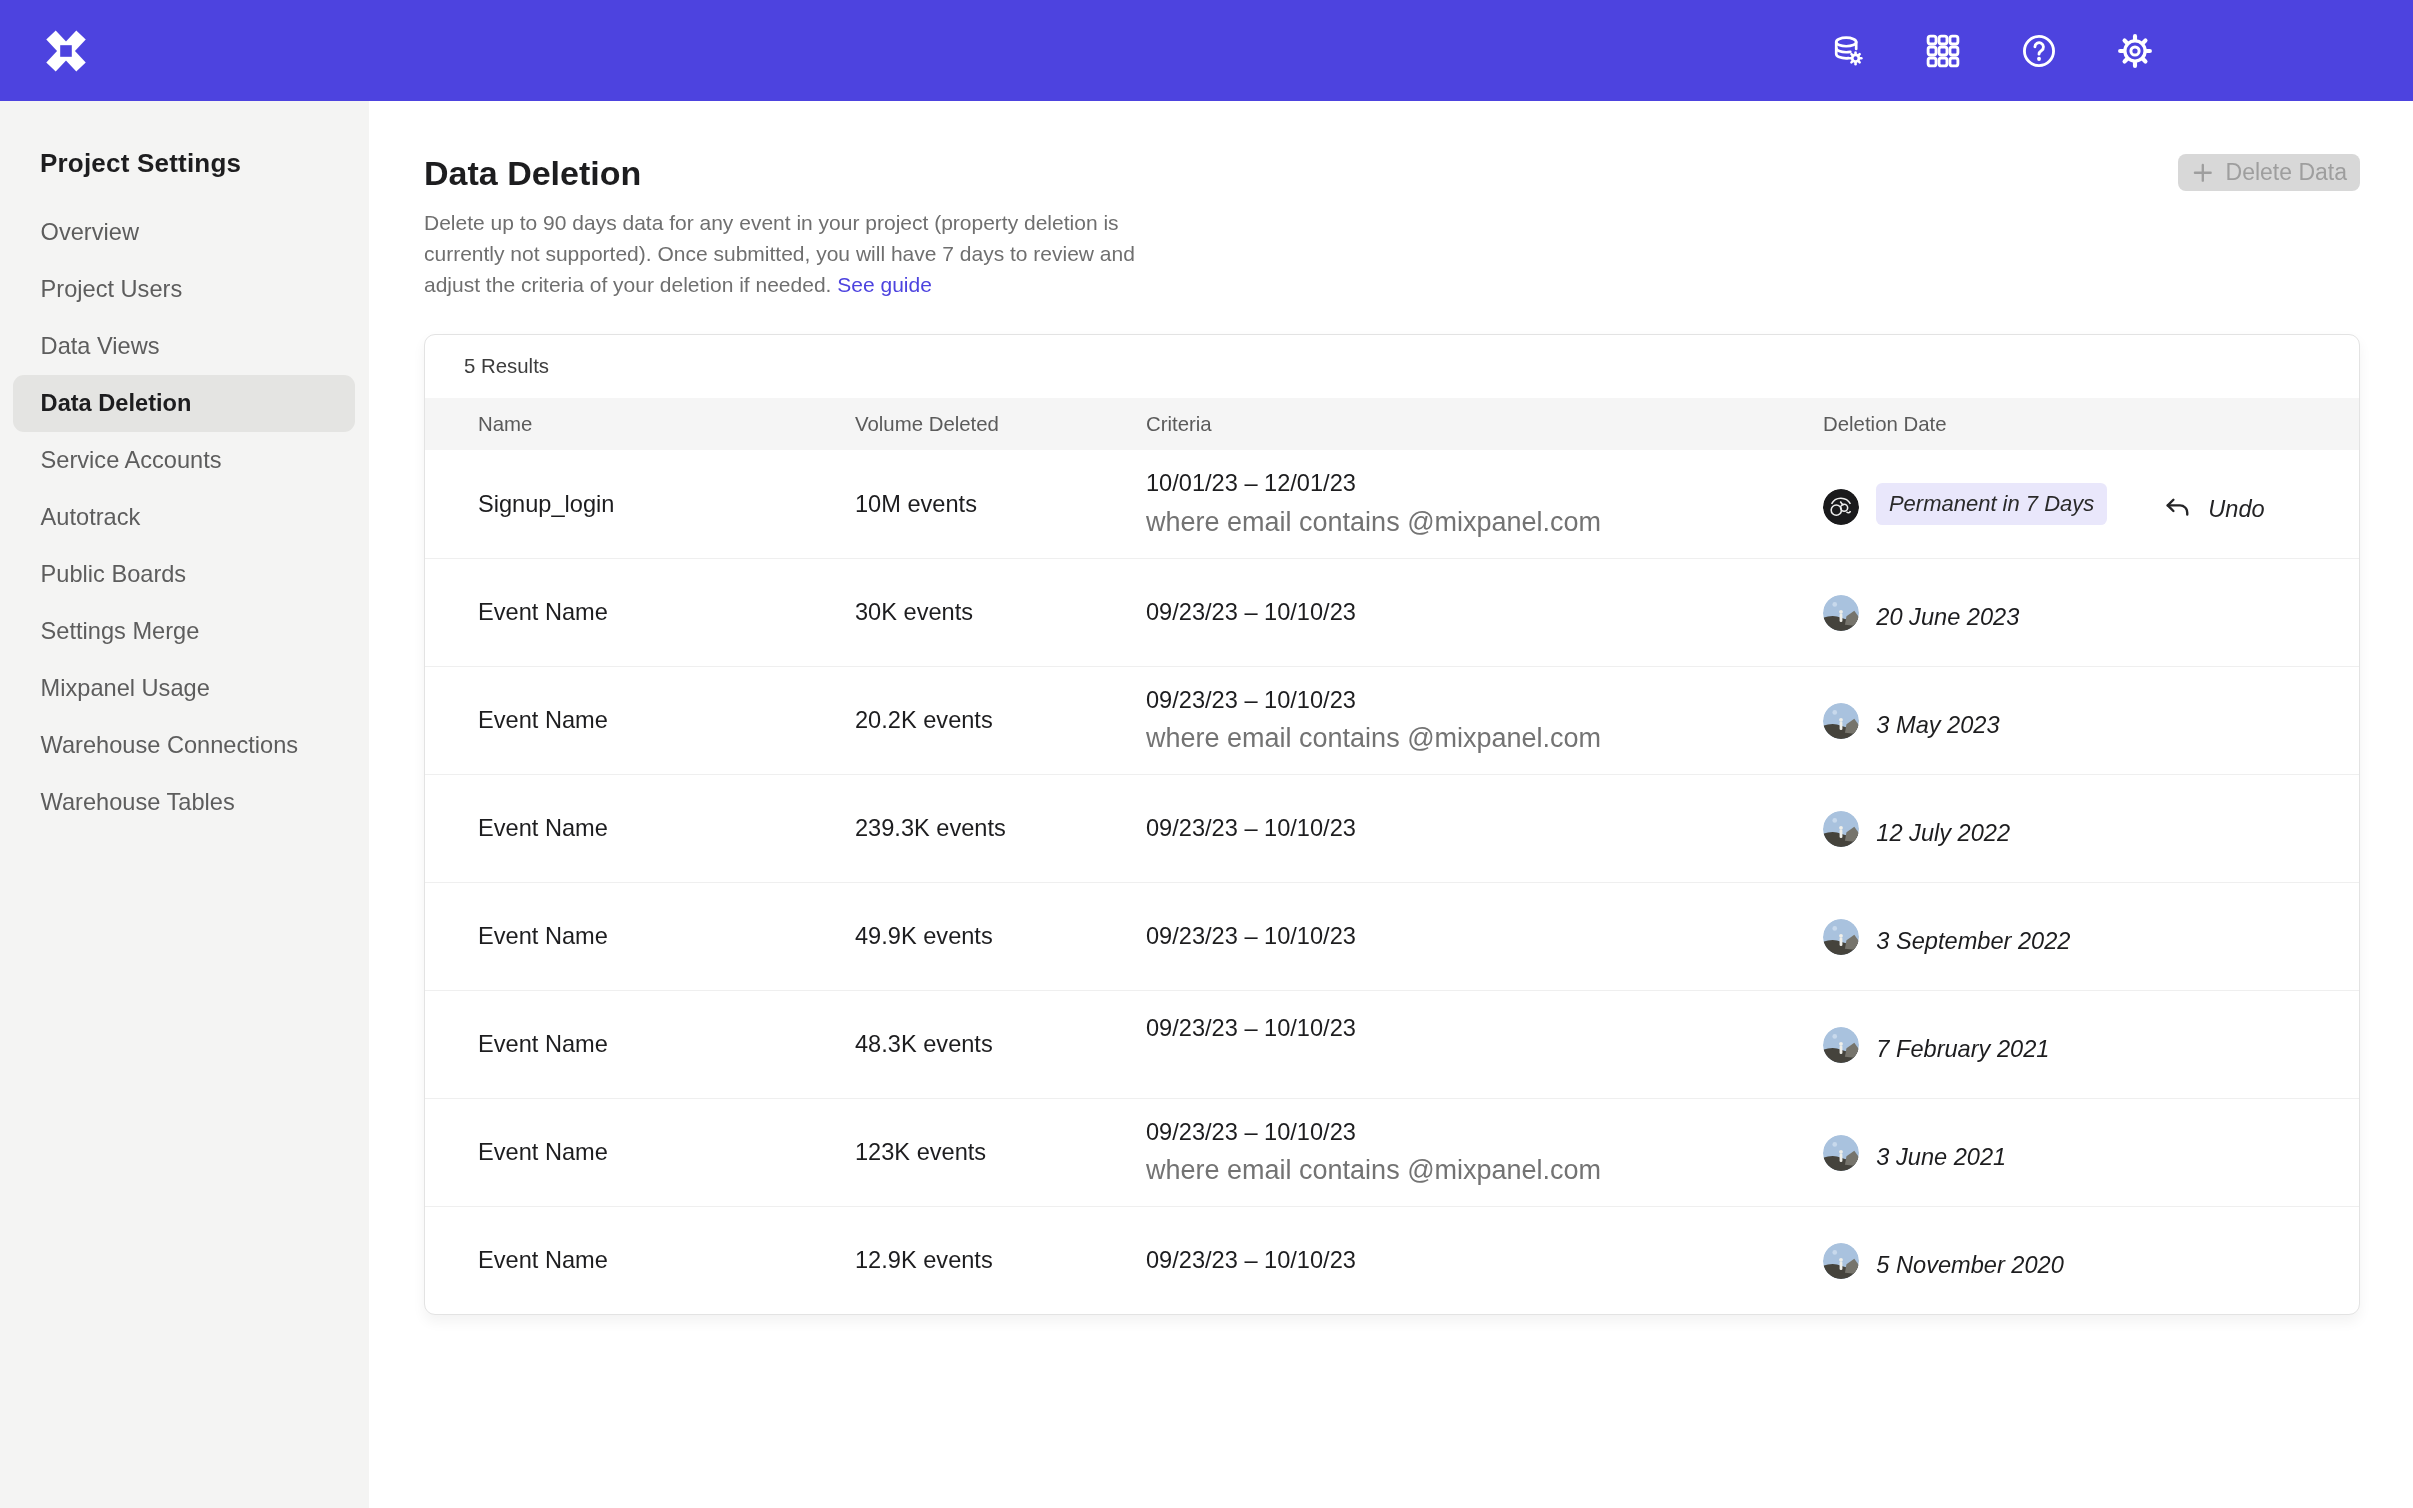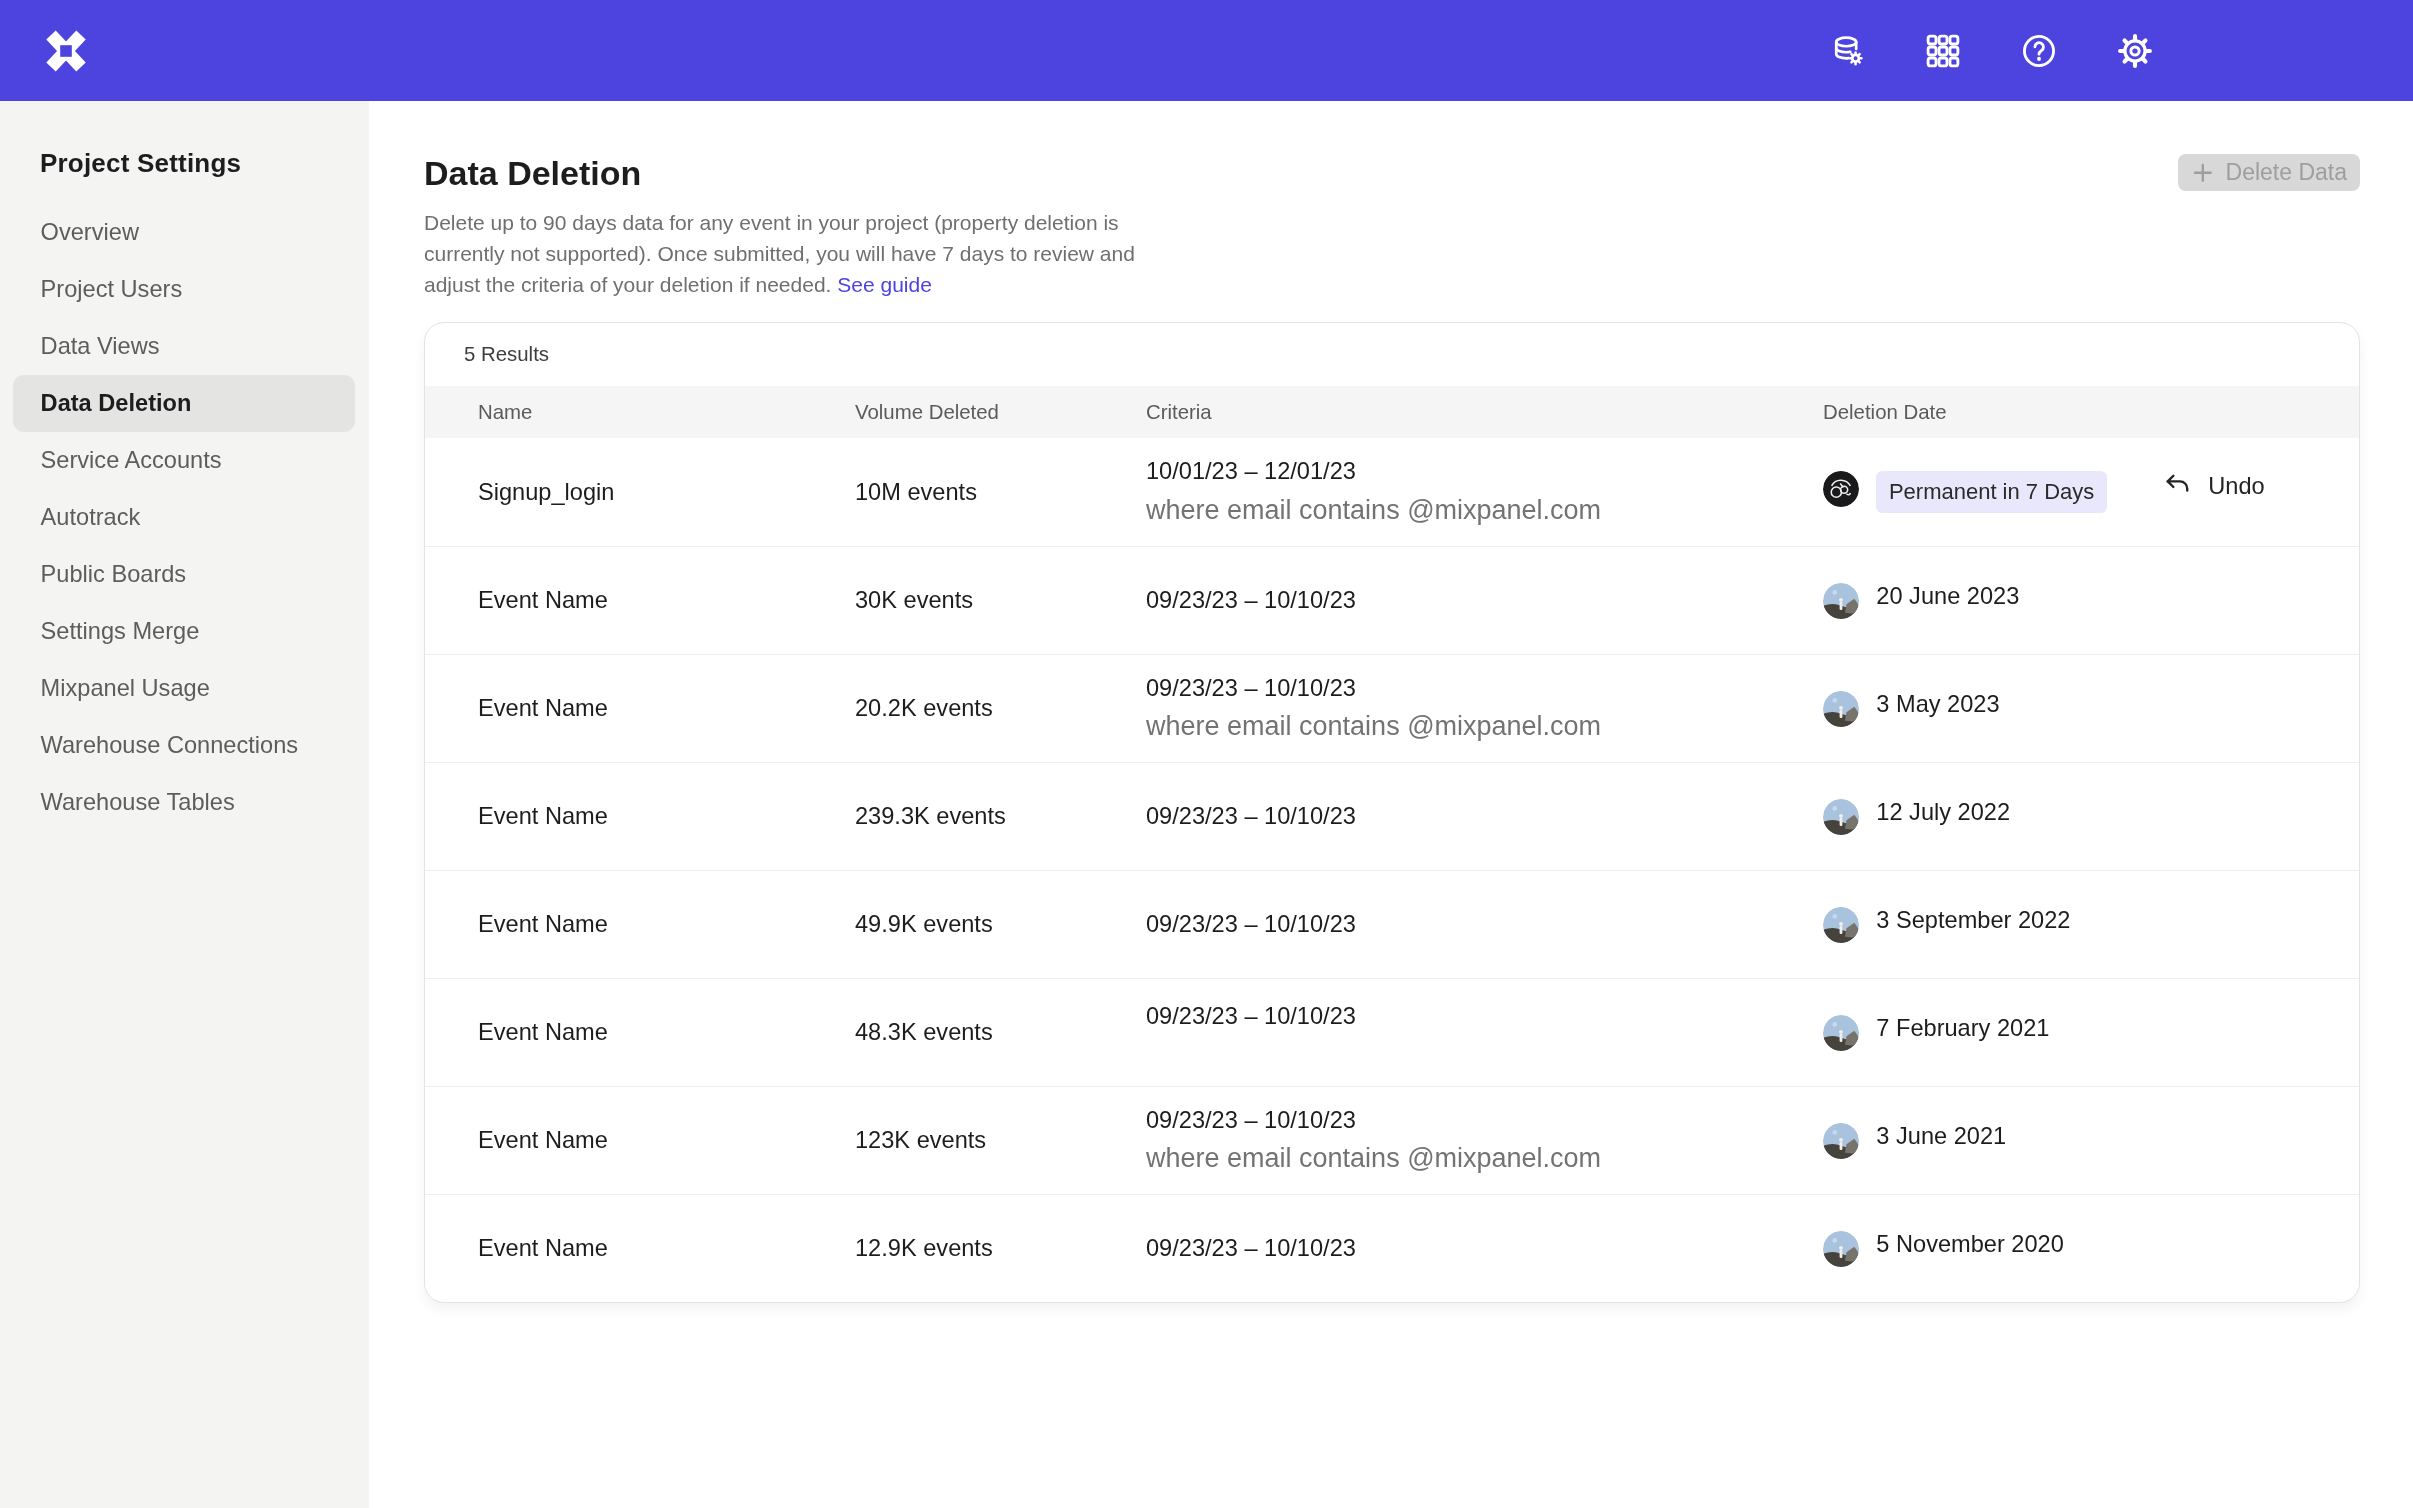--- a/index.html
+++ b/index.html
@@ -94,23 +94,23 @@
     border: none;
     border-radius: 7.9px;
     display: flex;
     align-items: center;
     gap: 11px;
     cursor: default;
   }
 
   
   .card {
-    margin-top: 22px;
+    margin-top: 34px;
     border: 1.6px solid #E3E3E3;
-    border-radius: 20px;
+    border-radius: 11px;
     background: #fff;
     box-shadow: 0 6.3px 12.6px rgba(0,0,0,0.05);
     overflow: hidden;
   }
   .results {
     height: 63px;
     display: flex;
     align-items: center;
     padding-left: 39px;
     font-size: 20.4px;
@@ -134,21 +134,21 @@
     font-size: 23.6px;
     color: #1d1d1f;
   }
   .trow:first-child { border-top: none; }
   .criteria-cell .note {
     font-size: 27px;
     color: #737373;
     margin-top: 9.4px;
     min-height: 23.6px;
   }
-  .dcell { display: flex; align-items: flex-start; gap: 17.3px; }
+  .dcell { display: flex; align-items: flex-end; gap: 17.3px; font-style: italic; }
   .avatar {
     width: 36px; height: 36px;
     border-radius: 50%;
     overflow: hidden;
     flex: none;
   }
   .avatar svg { display: block; width: 36px; height: 36px; }
   .badge {
     background: #E9E7FB;
     border-radius: 6.3px;

